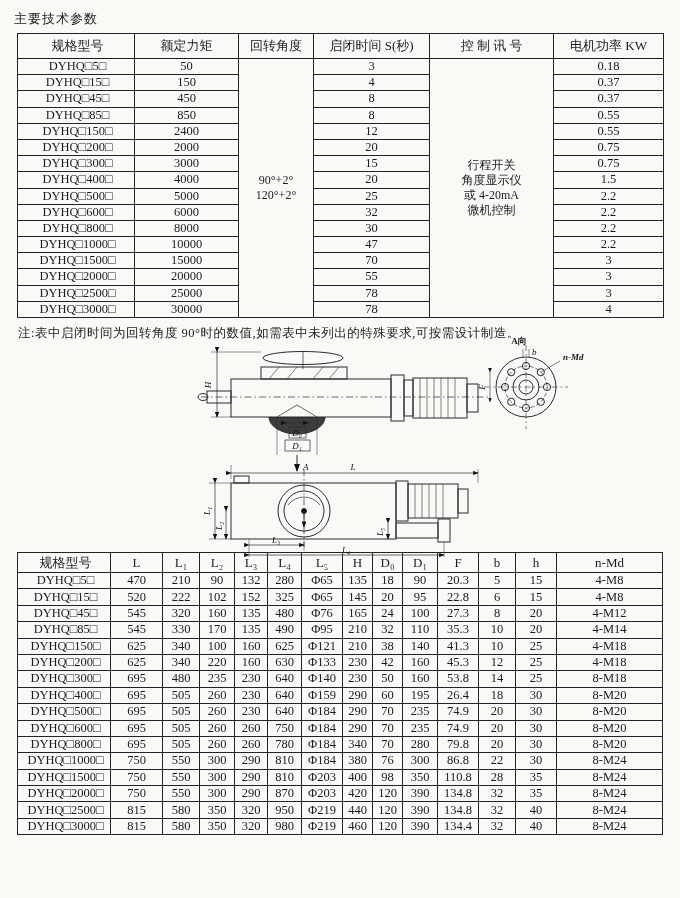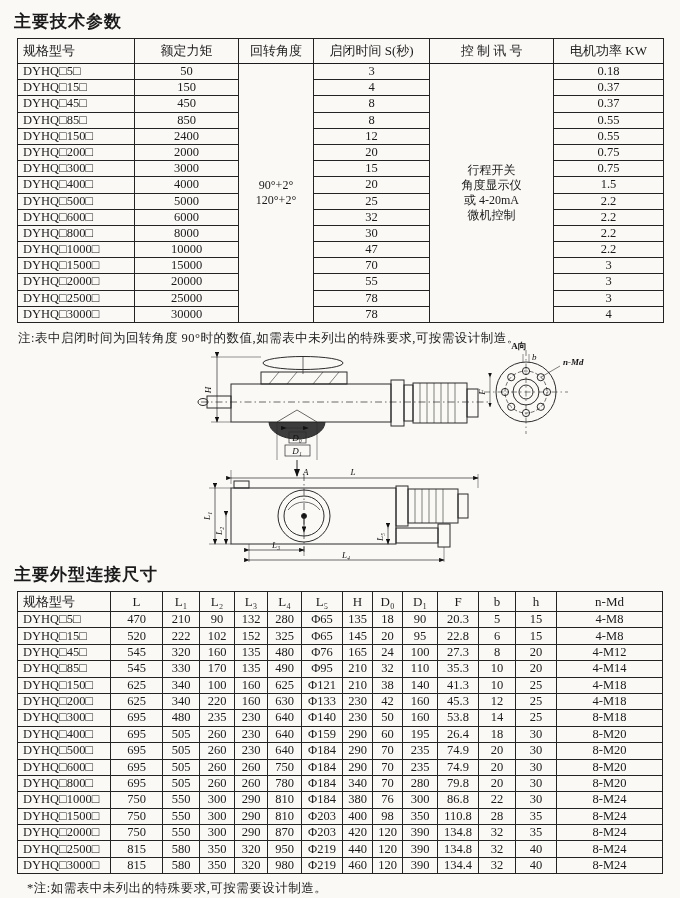--- a/index.html
+++ b/index.html
@@ -4,35 +4,35 @@
 <style>
   html,body{margin:0;padding:0;}
   body{
     width:680px;height:898px;overflow:hidden;
     background:#faf9f6;color:#1b1b1b;
     font-family:"Liberation Serif","DejaVu Serif",serif;
   }
   .page{padding:4px 16px 0 17px;}
   .sec-title{
     font-family:"Liberation Sans","DejaVu Sans",sans-serif;
-    font-weight:bold;font-size:17px;margin:6px 0 5px -3px;letter-spacing:1px;
+    font-weight:normal;font-size:13px;margin:6px 0 5px -3px;letter-spacing:1px;
   }
   table{border-collapse:collapse;table-layout:fixed;width:646px;background:transparent;}
   td,th{
     border:1px solid #232323;font-weight:normal;
     font-size:12.5px;line-height:1.05;text-align:center;
     padding:0 2px;overflow:hidden;white-space:nowrap;
   }
   #table1{border:1.5px solid #1c1c1c;}
   #table1 thead th{height:24px;font-size:13px;border-bottom:1.5px solid #1c1c1c;}
   #table1 tbody td{height:15.2px;}
   #table2{border:1.5px solid #1c1c1c;}
   #table2 thead th{height:19px;font-size:13px;}
   #table2 tbody td{height:15.4px;}
-  .cell-left{text-align:left;padding-left:5px;}
+  .cell-left{text-align:center;padding-left:5px;}
   .multi div{line-height:1.25;font-size:12px;}
   .note{font-size:12.5px;margin:7px 0 0 1px;letter-spacing:.5px;}
   .note2{margin:6px 0 0 10px;}
   .drawing-wrap{
     display:flex;justify-content:center;align-items:center;
     height:208px;margin:2px 0 0 0;
   }
   svg{overflow:visible;}
   .dim-label{font-size:9px;font-style:italic;font-family:"Liberation Serif","DejaVu Serif",serif;fill:#111;}
   .cn-label{font-size:9px;font-style:normal;}
@@ -307,21 +307,20 @@
         <text class="dim-label" x="255" y="208" text-anchor="middle">L₄</text>
         <text class="dim-label" transform="rotate(-90 292 187)" x="292" y="187" text-anchor="middle">L₅</text>
         <text class="dim-label cn-label" x="428" y="-1" text-anchor="middle" font-weight="bold">A向</text>
         <text class="dim-label" x="441" y="10">b</text>
         <text class="dim-label" x="472" y="15" font-weight="bold">n-Md</text>
         <text class="dim-label" transform="rotate(-90 394 42)" x="394" y="42" text-anchor="middle">F</text>
       </g>
     </svg>
   </div>
 
-  <div class="sec-title">主要外型连接尺寸</div>
 
   <table id="table2">
     <colgroup>
       <col style="width:93px">
         <col style="width:52px">
         <col style="width:37px">
         <col style="width:35px">
       <col style="width:33px">
         <col style="width:34px">
         <col style="width:41px">
@@ -604,15 +603,14 @@
           <td>120</td>
           <td>390</td>
           <td>134.4</td>
           <td>32</td>
           <td>40</td>
           <td>8-M24</td>
         </tr>
       </tbody>
   </table>
 
-  <div class="note note2">*注:如需表中未列出的特殊要求,可按需要设计制造。</div>
 
 </div>
 
 </body></html>

